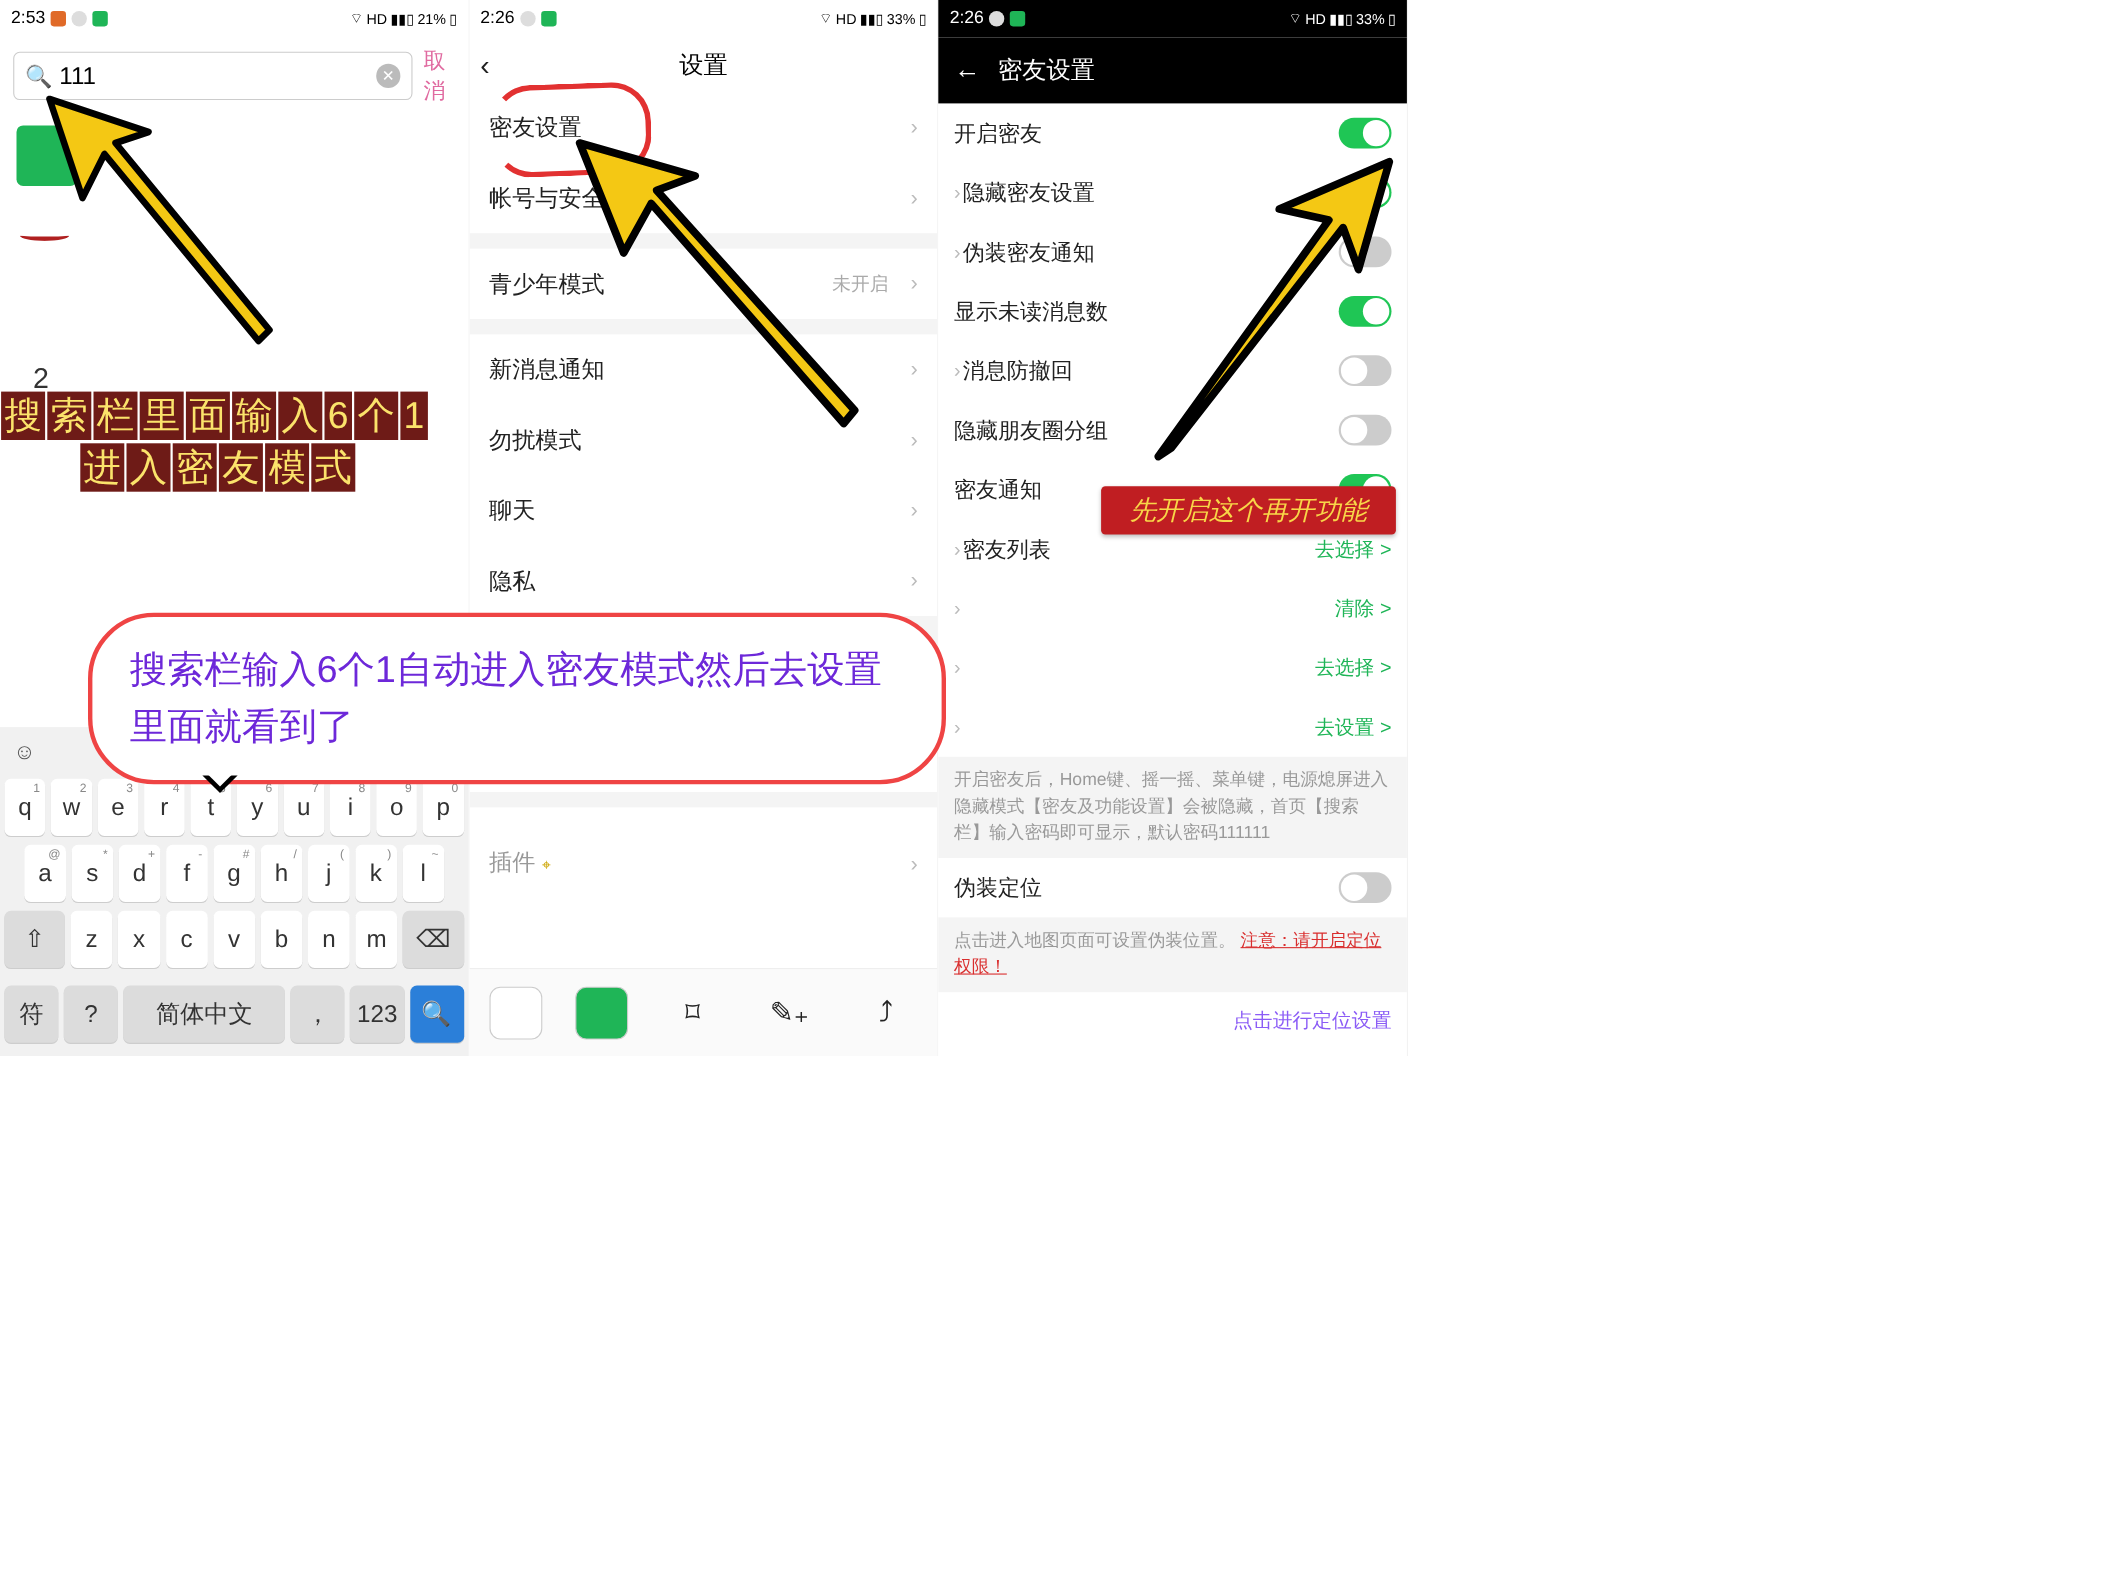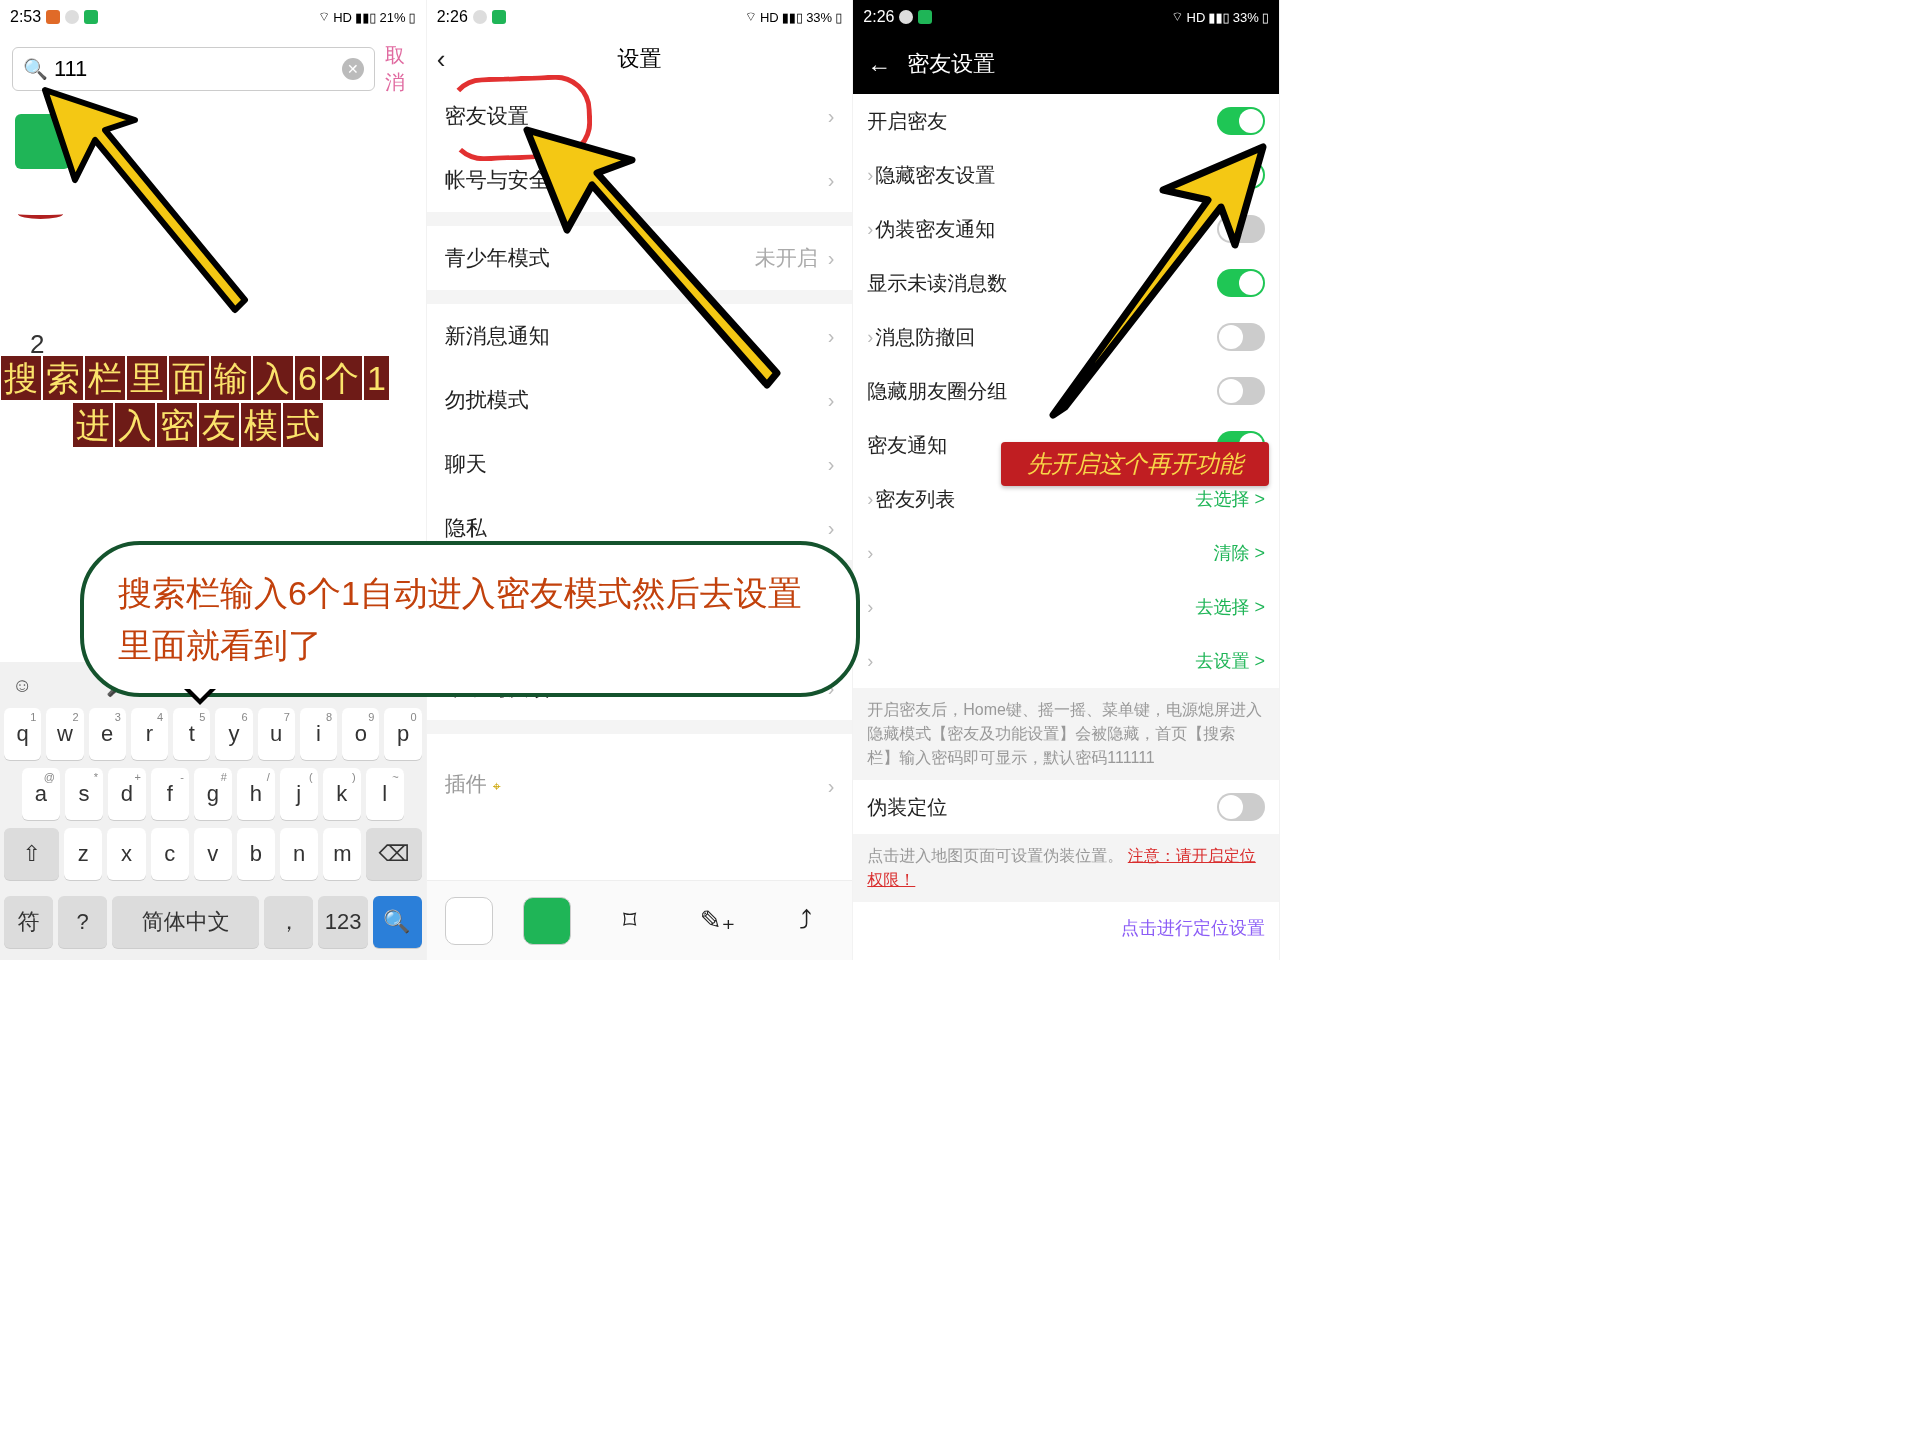--- a/index.html
+++ b/index.html
@@ -98,21 +98,21 @@
     height:50px;display:flex;align-items:center;justify-content:center;
     font-size:22px;position:relative;
   }
   .p2-back{position:absolute;left:10px;font-size:26px;color:#222;}
   .settings-list{}
   .s-item{
     display:flex;align-items:center;justify-content:space-between;
     height:64px;padding:0 18px;font-size:21px;color:#222;
   }
   .s-item .chev{color:#bbb;font-size:20px;}
-  .s-item .sub{color:#aaa;font-size:21px;margin-right:10px;}
+  .s-item .sub{color:#aaa;font-size:17px;margin-right:20px;}
   .s-sep{height:14px;background:#f4f4f4;}
   .s-item.plugins{color:#999;align-items:flex-end;}
   .bulb{font-size:14px;color:#cca400;margin-left:6px;}
   .red-circ{
     position:absolute;left:20px;top:76px;width:145px;height:84px;
     border:5px solid #e23131;border-radius:36px;border-left-color:transparent;
     transform:rotate(-2deg);
     pointer-events:none;
   }
   
@@ -156,23 +156,23 @@
   }
   .red-pill{
     position:absolute;background:#c01e22;color:#f8d648;border-radius:4px;
     font-size:24px;font-style:italic;font-weight:400;padding:6px 26px;
     box-shadow:0 2px 4px rgba(0,0,0,.25);
   }
   
   .arrow-svg{position:absolute;pointer-events:none;}
   
   .bubble{
-    position:absolute;left:80px;top:541px;width:780px;
-    background:#fff;border:4px solid #14532d;border-radius:60px;
-    padding:22px 34px;font-size:34px;line-height:52px;color:#c2410c;
+    position:absolute;left:80px;top:557px;width:780px;
+    background:#fff;border:4px solid #ef4444;border-radius:60px;
+    padding:22px 34px;font-size:34px;line-height:52px;color:#6d28d9;
     z-index:50;
   }
   .bubble::after{
     content:"";position:absolute;left:100px;bottom:-28px;width:0;height:0;
     border:16px solid transparent;border-top-color:#000;
   }
   .bubble::before{
     content:"";position:absolute;left:103px;bottom:-19px;width:0;height:0;
     border:13px solid transparent;border-top-color:#fff;z-index:2;
   }

